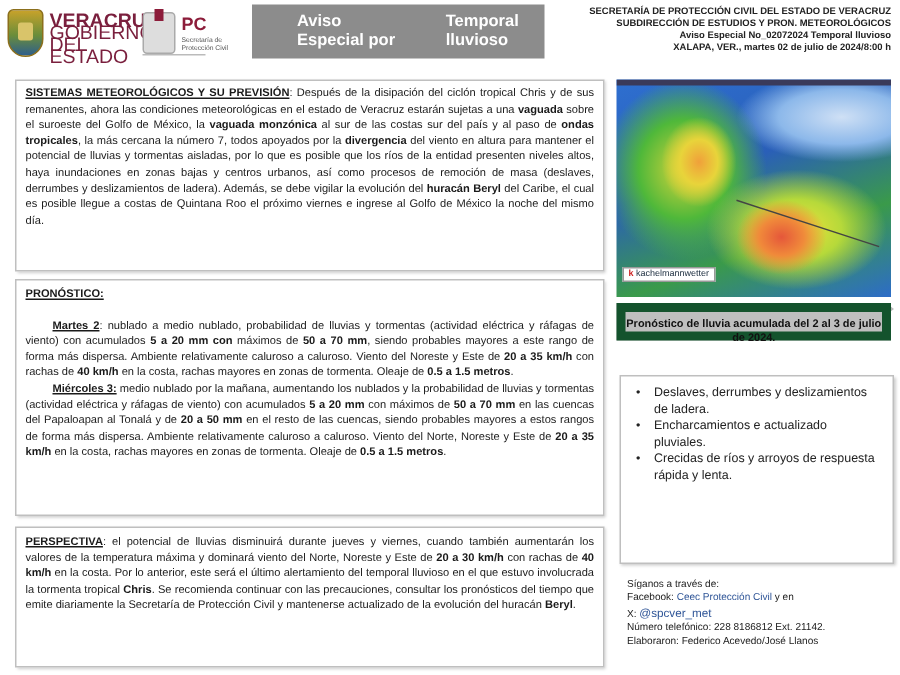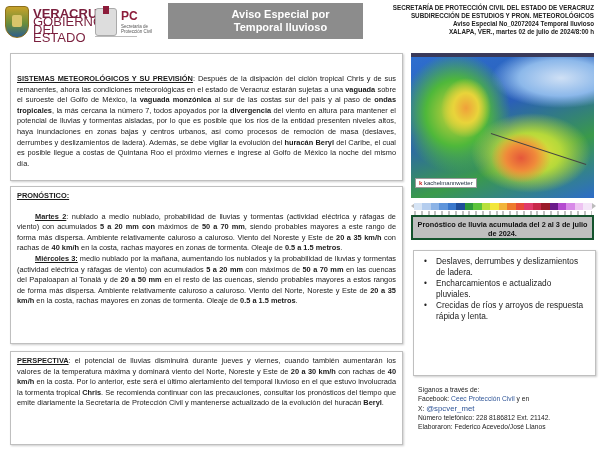--- a/index.html
+++ b/index.html
@@ -15,34 +15,34 @@
   .ver-text .b { font-weight: bold; }
   .logo-pc { position: absolute; left: 95px; top: 6px; width: 70px; height: 32px; }
   .pc-emblem { position: absolute; left: 0; top: 2px; width: 22px; height: 28px; background: #ddd; border-radius: 3px;
                border: 1px solid #aaa; }
   .pc-emblem::before { content: ""; position: absolute; left: 7px; top: -3px; width: 6px; height: 8px; background: #8c1c3a; }
   .pc-big { position: absolute; left: 26px; top: 3px; font-size: 12px; font-weight: bold; color: #8c1c3a; }
   .pc-small { position: absolute; left: 26px; top: 18px; font-size: 4.5px; line-height: 5px; color: #555; }
   .hdr-rule { position: absolute; left: 95px; top: 36px; width: 42px; height: 1px; background: #bbb; }
 
   .title-bar { position: absolute; left: 168px; top: 3px; width: 195px; height: 36px; background: #8c8c8c;
-               display: flex; flex-direction: column; align-items: center; justify-content: center;
+               display: flex; flex-direction: row; align-items: center; justify-content: center;
                color: #fff; font-weight: bold; font-size: 11px; line-height: 13px; }
   .title-bar span { padding-left: 30px; }
 
   .hdr-right { position: absolute; right: 6px; top: 4px; text-align: right; font-size: 6.3px; line-height: 8px; color: #222; }
   .hdr-right .b { font-weight: bold; }
 
   
   .box { position: absolute; border: 1px solid #bfbfbf; box-shadow: 1px 1px 2px #ccc; background: #fff; }
   .txt { font-size: 7.4px; line-height: 10.6px; text-align: justify; color: #1a1a1a; }
   .txt b, .lbl { font-weight: bold; }
   .u { text-decoration: underline; font-weight: bold; }
 
-  #sistemas { left: 10px; top: 53px; width: 393px; height: 128px; padding: 20px 6px; }
+  #sistemas { left: 10px; top: 53px; width: 393px; height: 128px; padding: 3px 6px; }
   #pronostico { left: 10px; top: 186px; width: 393px; height: 158px; padding: 4px 6px; }
   #perspectiva { left: 10px; top: 351px; width: 393px; height: 94px; padding: 4px 6px; }
   .indent { text-indent: 18px; }
   .gap { height: 10px; }
 
   
   .map { position: absolute; left: 411px; top: 53px; width: 183px; height: 145px; overflow: hidden;
          background:
            radial-gradient(ellipse 30px 25px at 110px 105px, #e5573a 0%, #f08a3a 50%, transparent 100%),
            radial-gradient(ellipse 60px 40px at 120px 100px, #f2e23a 0%, #b6d93a 50%, transparent 100%),
@@ -56,22 +56,22 @@
   .map-brand { position: absolute; left: 4px; top: 125px; background: #fff; font-size: 6px; padding: 1px 3px; color: #234; border: 1px solid #999; }
   .map-brand .k { color: #c22; font-weight: bold; }
 
   .scale { position: absolute; left: 414px; top: 203px; width: 178px; height: 7px; display: flex; }
   .scale div { flex: 1; height: 7px; }
   .scale-arrow-l { position: absolute; left: 411px; top: 203px; width: 0; height: 0; border-top: 3.5px solid transparent; border-bottom: 3.5px solid transparent; border-right: 4px solid #bbb; }
   .scale-arrow-r { position: absolute; left: 592px; top: 203px; width: 0; height: 0; border-top: 3.5px solid transparent; border-bottom: 3.5px solid transparent; border-left: 4px solid #bbb; }
   .scale-ticks { position: absolute; left: 414px; top: 211px; width: 178px; height: 5px; background:
            repeating-linear-gradient(90deg, #999 0 2px, transparent 2px 6.8px); opacity: .6; }
 
-  .caption { position: absolute; left: 411px; top: 215px; width: 183px; height: 25px; background: #bfbfbf;
-             border: 2px solid #14532d; font-weight: bold; font-size: 7.3px; line-height: 9px; text-align: center;
+  .caption { position: absolute; left: 411px; top: 202px; width: 183px; height: 25px; background: #bfbfbf;
+             border: 6px solid #14532d; font-weight: bold; font-size: 7.3px; line-height: 9px; text-align: center;
              padding-top: 3px; color: #111; }
 
   #recomienda { left: 413px; top: 250px; width: 183px; height: 126px; padding: 5px 8px; font-size: 8.3px; line-height: 11px; color: #222; }
   #recomienda ul { list-style: none; }
   #recomienda li { position: relative; padding-left: 14px; }
   #recomienda li::before { content: "•"; position: absolute; left: 2px; top: 0; }
 
   .contact { position: absolute; left: 418px; top: 385px; font-size: 6.7px; line-height: 9.3px; color: #222; }
   .contact .link { color: #2f5597; }
   .contact .x { color: #2f5597; font-size: 7.8px; }

